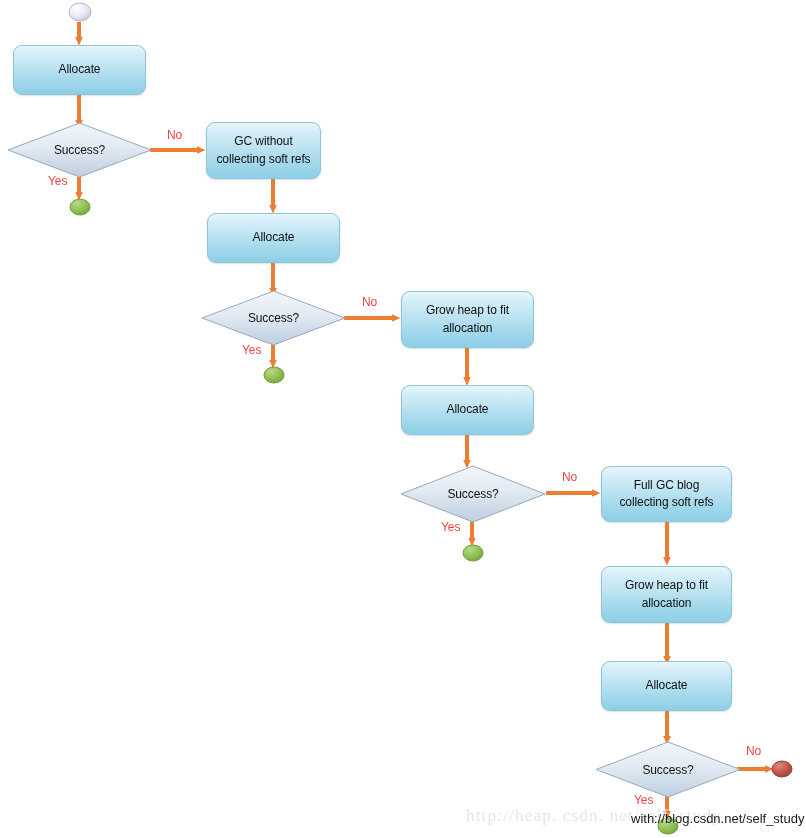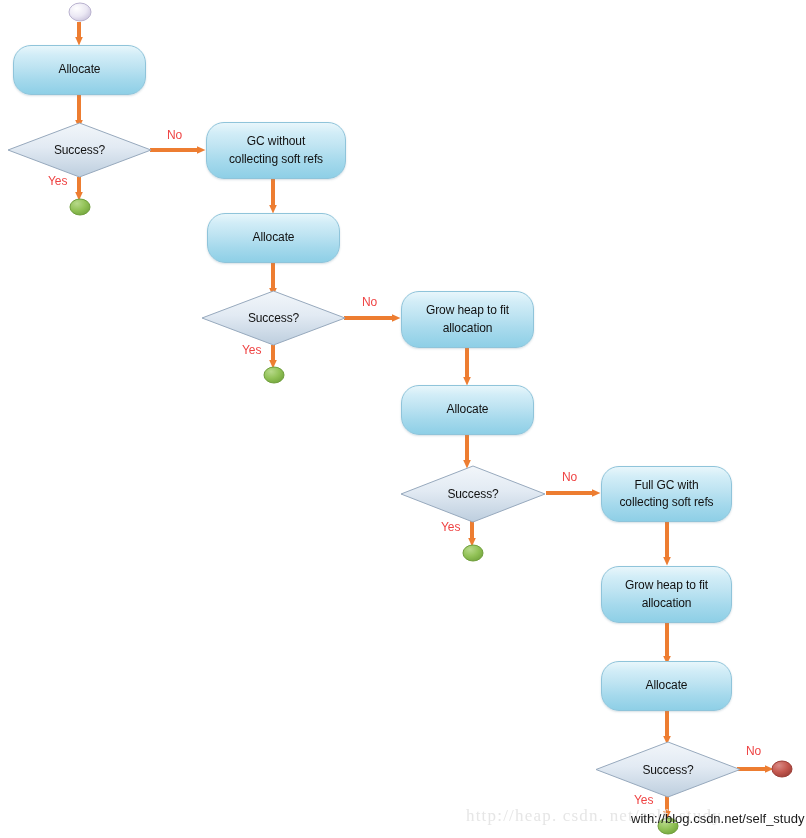--- a/index.html
+++ b/index.html
@@ -16,21 +16,21 @@
     width: 806px;
     height: 838px;
     background: #ffffff;
     overflow: hidden;
   }
 
   
   .proc {
     position: absolute;
     box-sizing: border-box;
-    border-radius: 18px;
+    border-radius: 9px;
     border: 1px solid #8fc4da;
     background: linear-gradient(to bottom,
                 #e8f6fb 0%,
                 #d2edf7 18%,
                 #bfe4f2 42%,
                 #a5d9ec 70%,
                 #8ecfe6 100%);
     box-shadow: 0 1px 2px rgba(120,150,165,0.30);
     display: flex;
     align-items: center;
@@ -188,21 +188,21 @@
 
   <div class="elabel" style="left:167px; top:128px;">No</div>
   <div class="elabel" style="left:48px; top:174px;">Yes</div>
 
   <div class="term" style="left:69px; top:198px;">
     <svg width="22" height="18">
         <ellipse cx="11" cy="9" rx="10" ry="8" fill="url(#gradGreen)" stroke="#6f9e3b" stroke-width="1"></ellipse>
       </svg>
   </div>
 
-  <div class="proc" style="left:206px; top:122px; width:140px; height:57px;">
+  <div class="proc" style="left:206px; top:122px; width:115px; height:57px;">
     <span class="txt">
       <span>GC without</span><br>
       <span>collecting soft refs</span>
     </span>
   </div>
 
   <div class="proc" style="left:207px; top:213px; width:133px; height:50px;">
     <span class="txt">Allocate</span>
   </div>
 
@@ -244,21 +244,21 @@
   <div class="elabel" style="left:441px; top:520px;">Yes</div>
 
   <div class="term" style="left:462px; top:544px;">
     <svg width="22" height="18">
         <ellipse cx="11" cy="9" rx="10" ry="8" fill="url(#gradGreen)" stroke="#6f9e3b" stroke-width="1"></ellipse>
       </svg>
   </div>
 
   <div class="proc" style="left:601px; top:466px; width:131px; height:56px;">
     <span class="txt">
-      <span>Full GC with</span><br>
+      <span>Full GC blog</span><br>
       <span>collecting soft refs</span>
     </span>
   </div>
 
   <div class="proc" style="left:601px; top:566px; width:131px; height:57px;">
     <span class="txt">
       <span>Grow heap to fit</span><br>
       <span>allocation</span>
     </span>
   </div>

